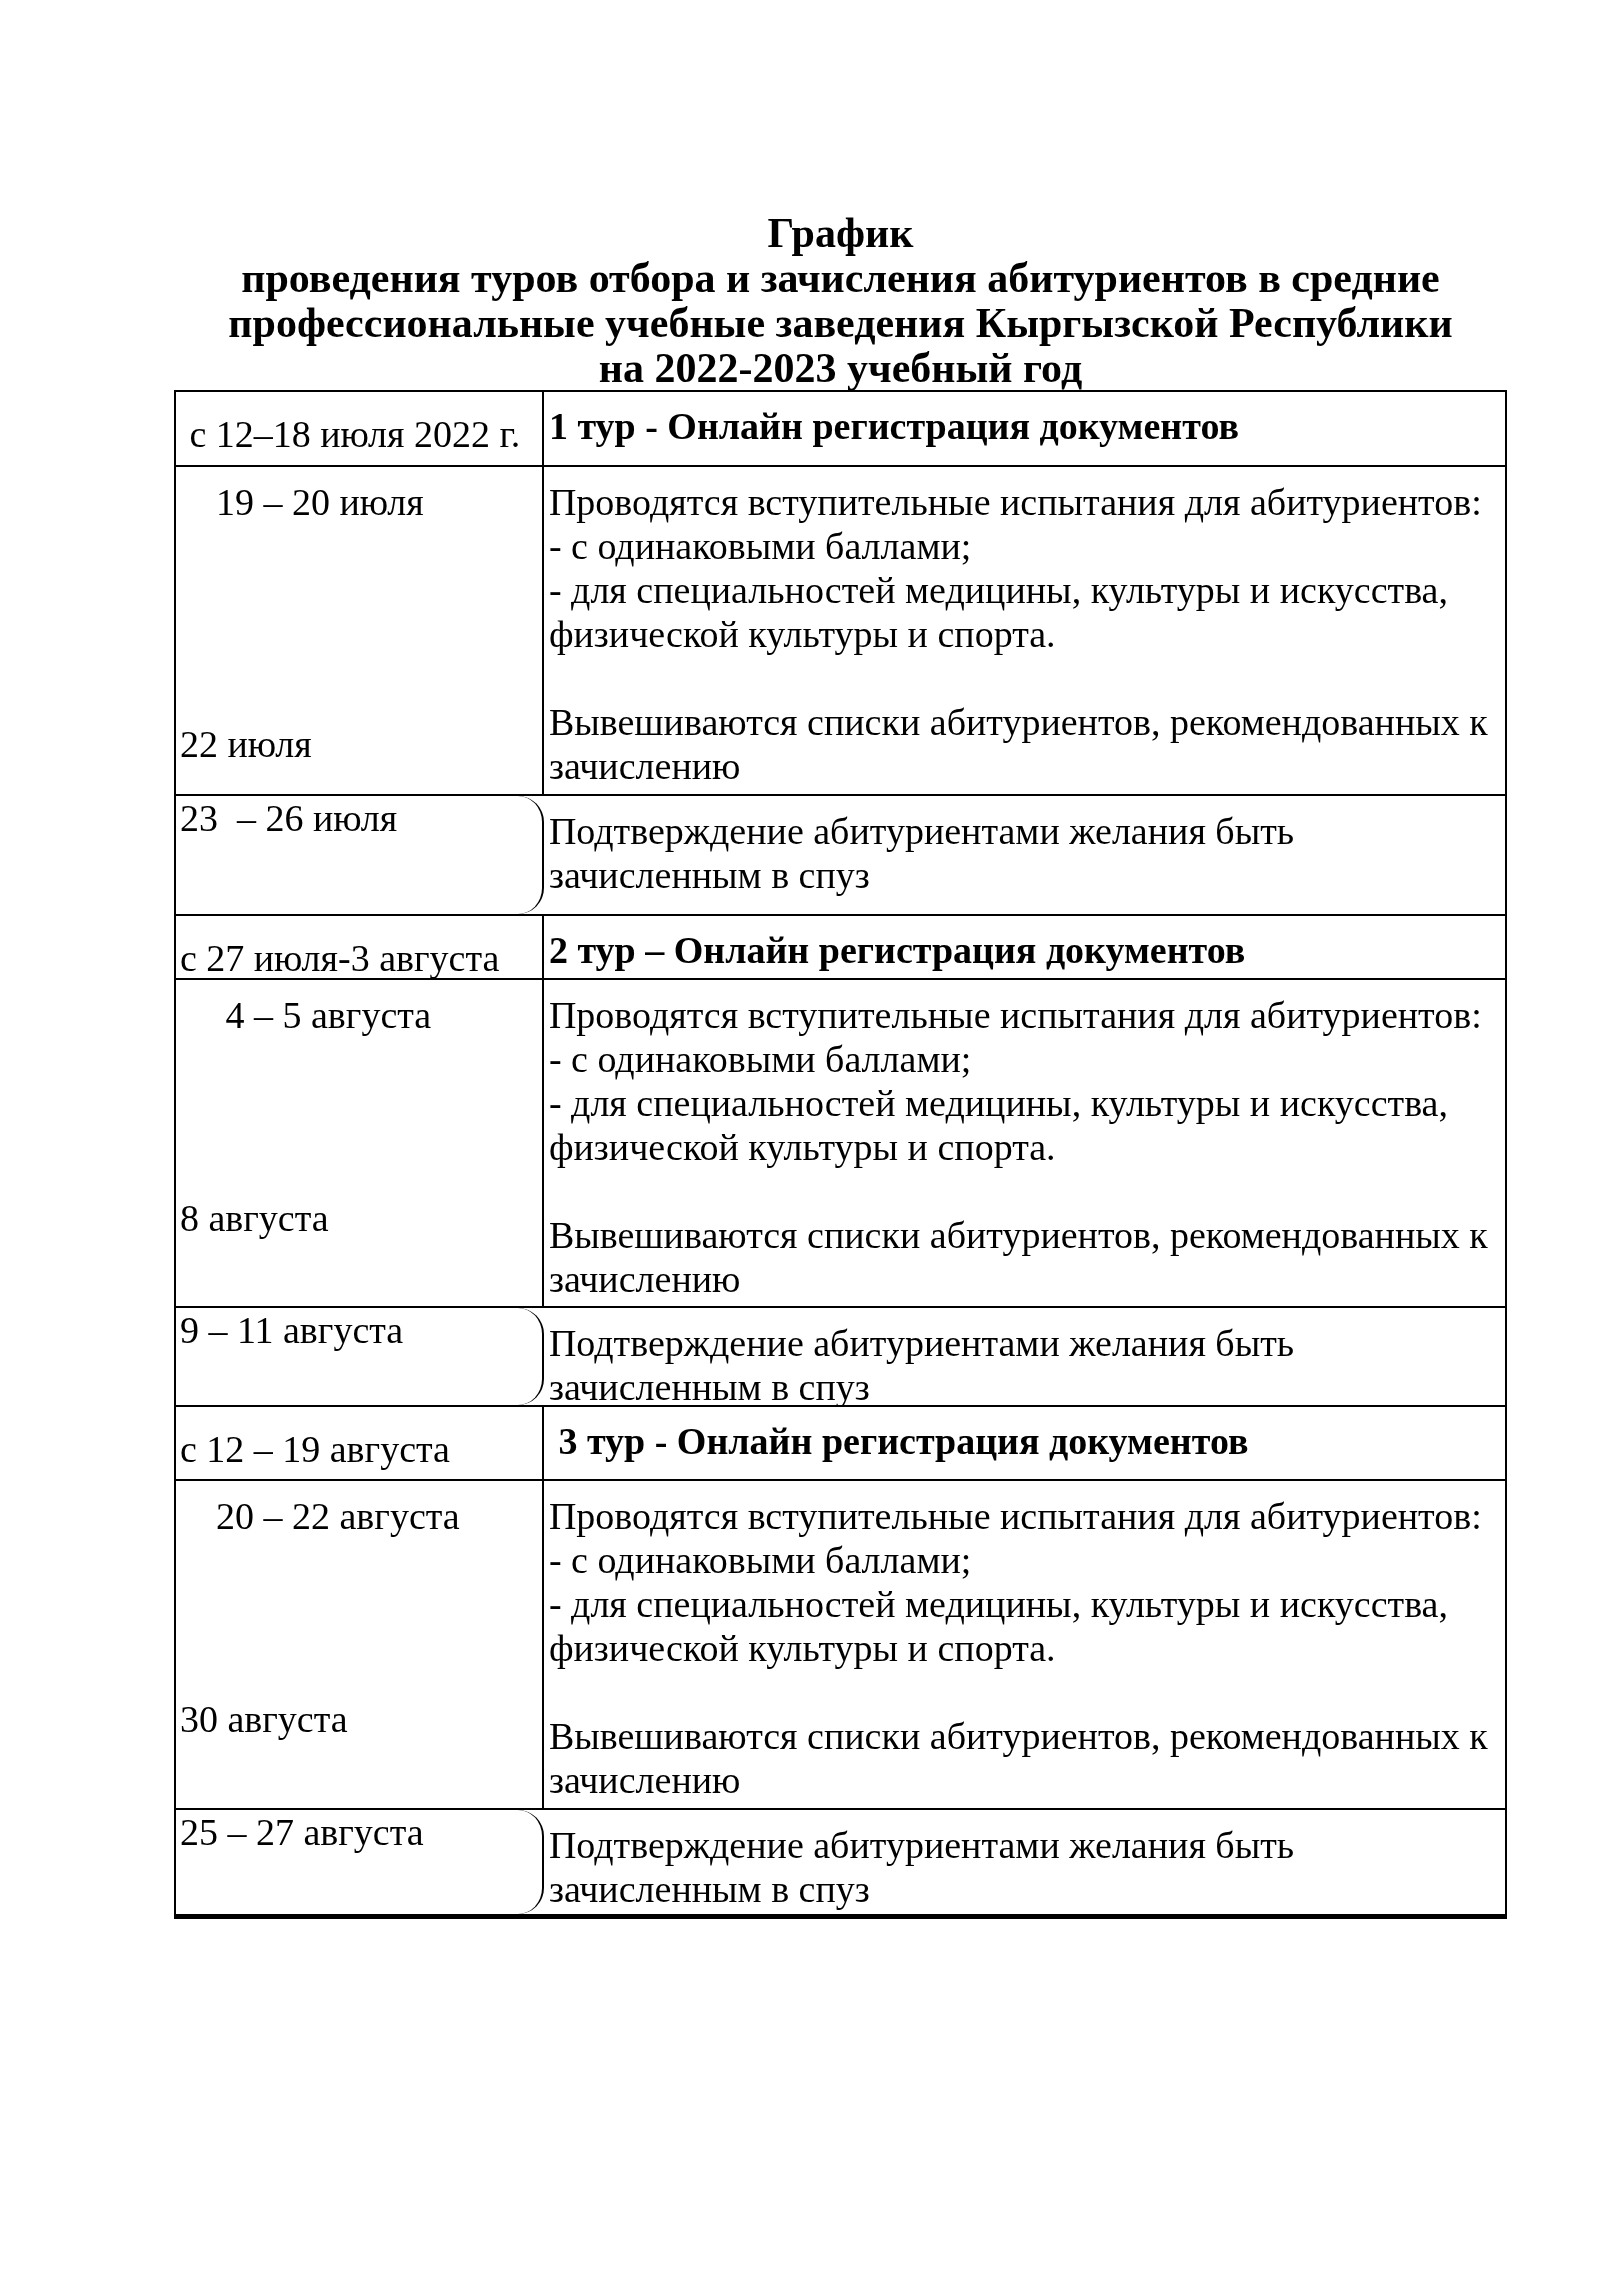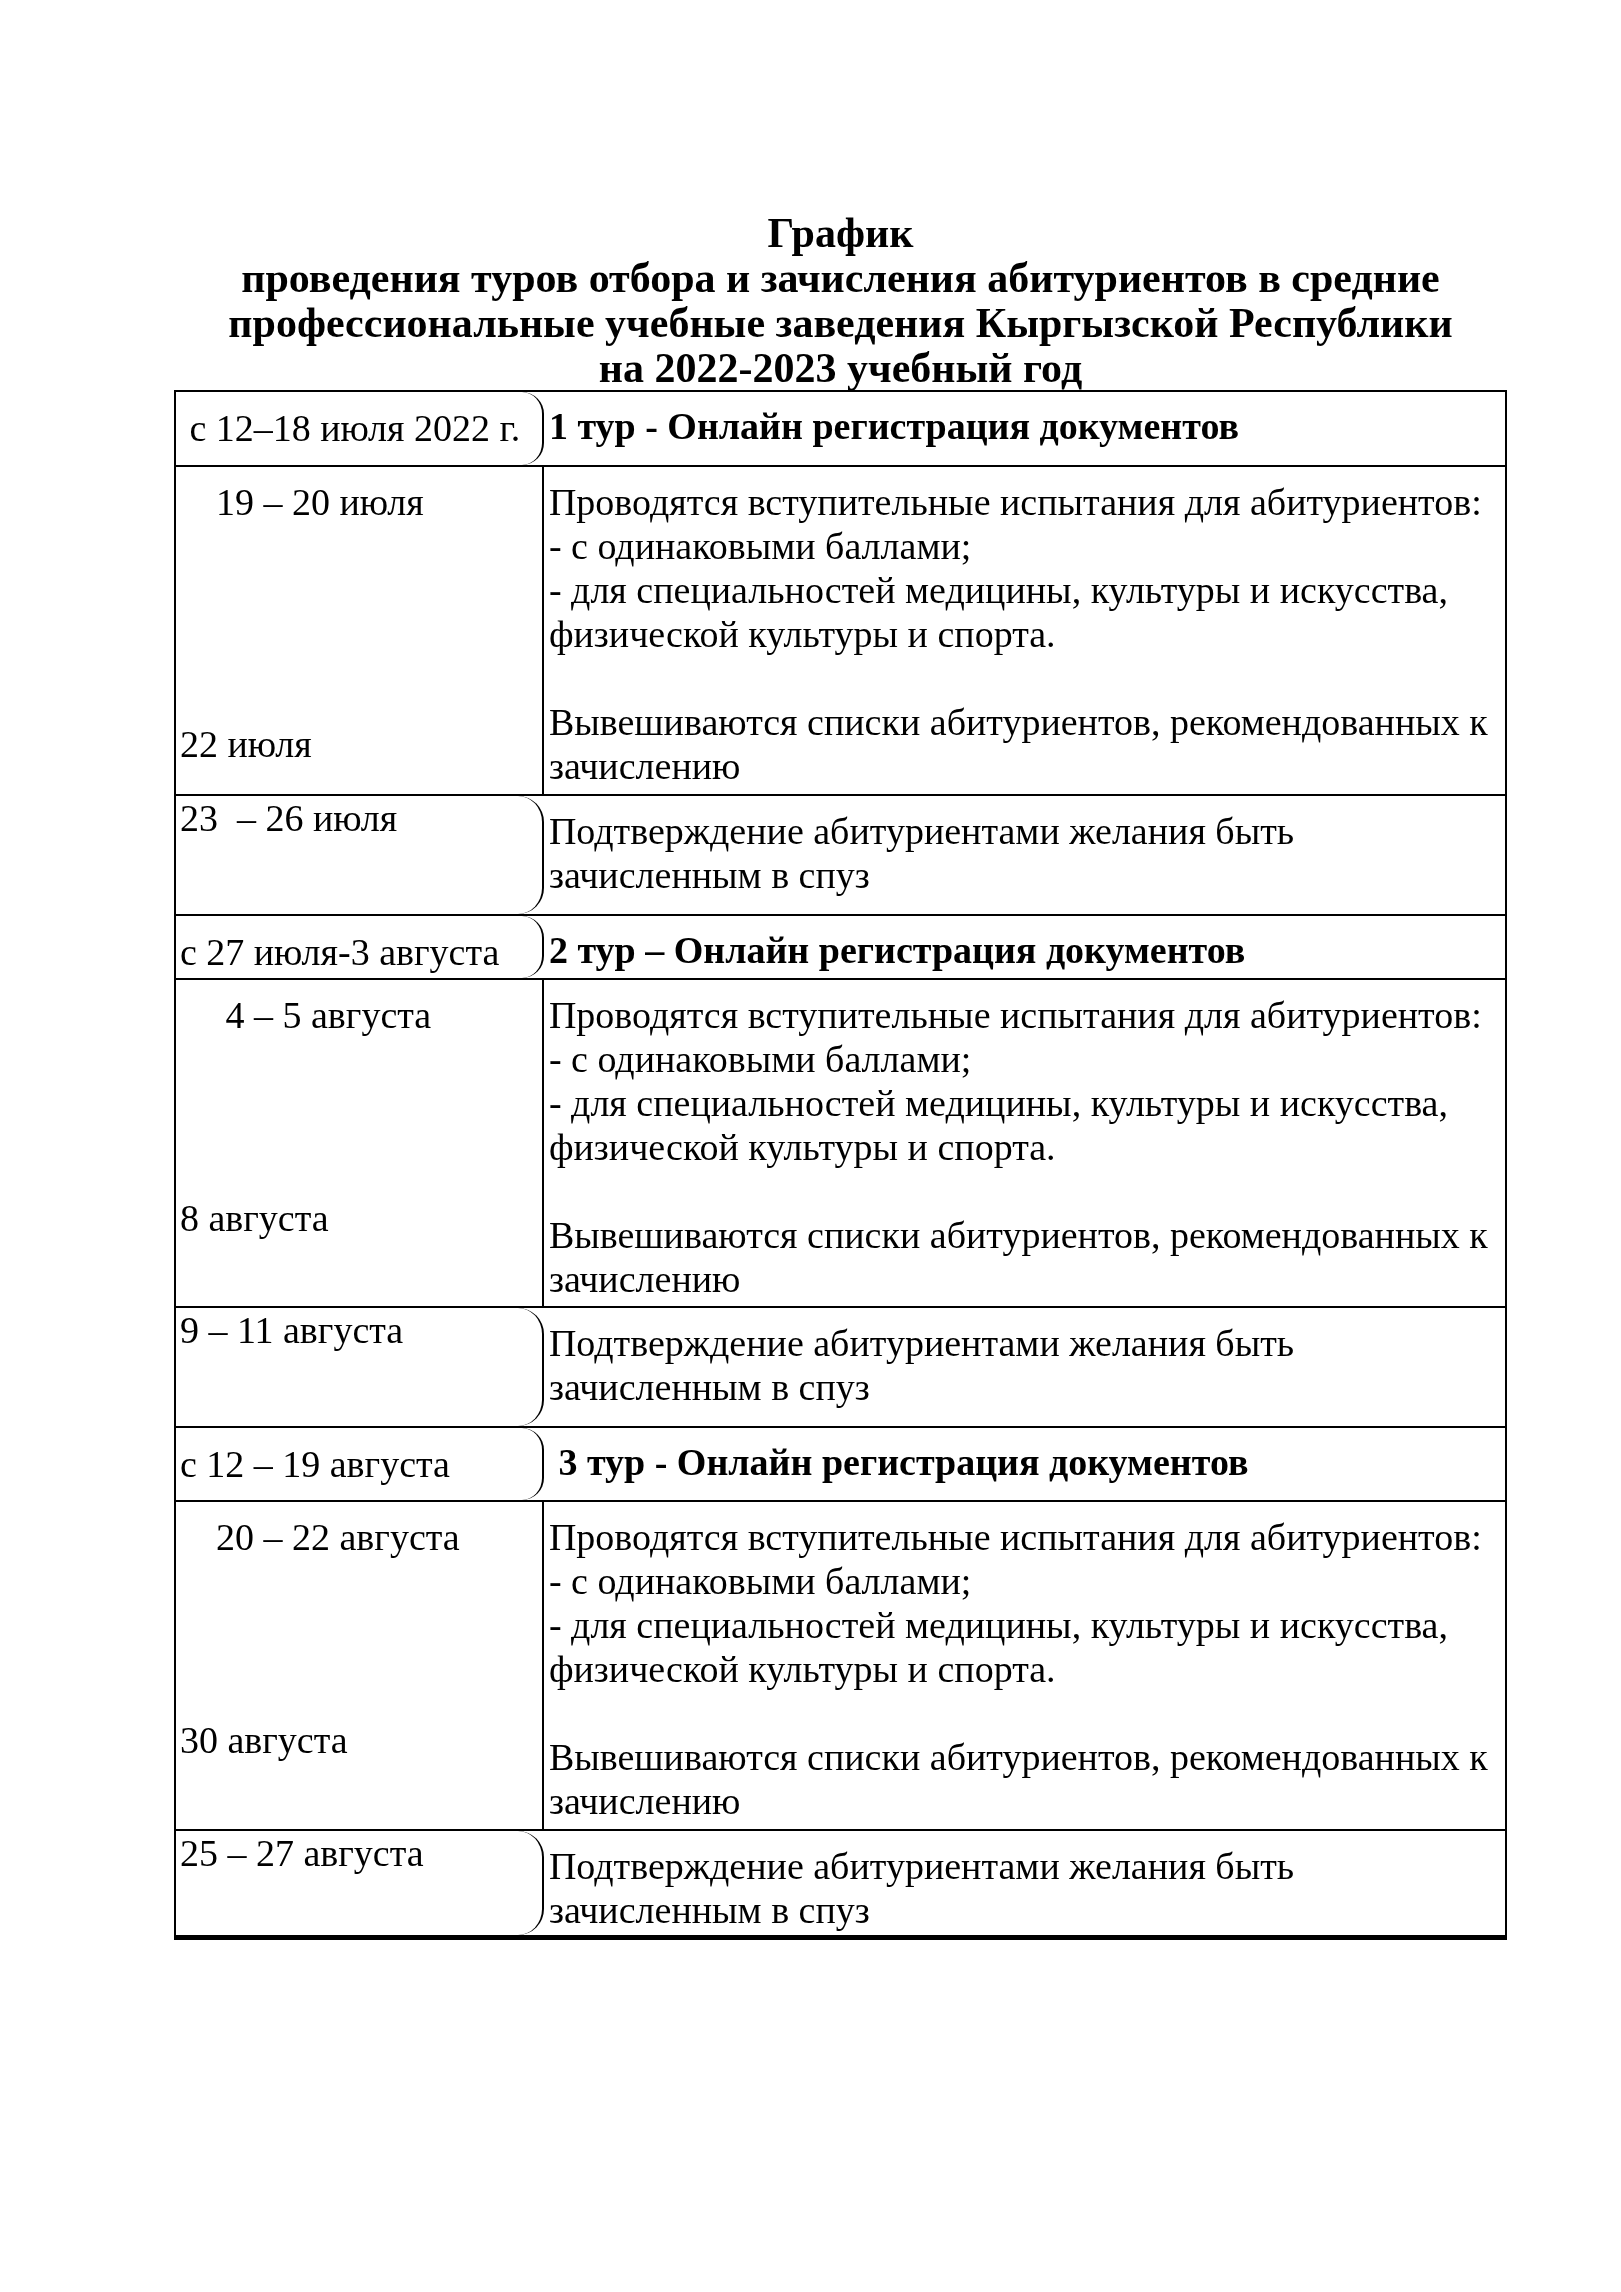--- a/index.html
+++ b/index.html
@@ -29,40 +29,40 @@
     font-size:38px;
     line-height:44px;
   }
   .row{display:flex; box-sizing:border-box; overflow:hidden;}
   .row + .row{border-top:2.9px solid #000;}
   .r1{height:73px}
   .r2{height:329px}
   .r3{height:120px}
   .r4{height:64px}
   .r5{height:328px}
-  .r6{height:120px}
+  .r6{height:99px}
   .r7{height:74px}
   .r8{height:329px}
   .r9{height:106px}
   .cell-date{
     flex:0 0 auto;
     width:368px;
     border-right:2.9px solid #000;
     box-sizing:border-box;
     position:relative;
     padding-left:3.9px; padding-right:3.9px;
   }
   .cell-desc{
     flex:1 1 auto;
     min-width:0;
     box-sizing:border-box;
     padding-left:4.9px; padding-right:3.9px;
     overflow:hidden;
   }
-  .row-tour .cell-date{padding-top:14px;border-radius:22px;}
+  .row-tour .cell-date{padding-top:20px;}
   .row-tour .cell-desc{padding-top:11.8px; font-weight:bold;}
   .row-stage .cell-date{padding-top:12.7px;padding-left:40px;}
   .row-stage .cell-desc{padding-top:12.7px;}
   .row-confirm .cell-date{display:flex; align-items:flex-start;border-radius:26px;}
   .row-confirm .cell-desc{padding-top:12.7px;}
   .ln{white-space:pre; display:block;}
   .blank-line{height:44px;}
   .date2{position:absolute; left:3.9px; white-space:pre;}
   .d2-first{top:255px;}
   .d2-later{top:216px;}

